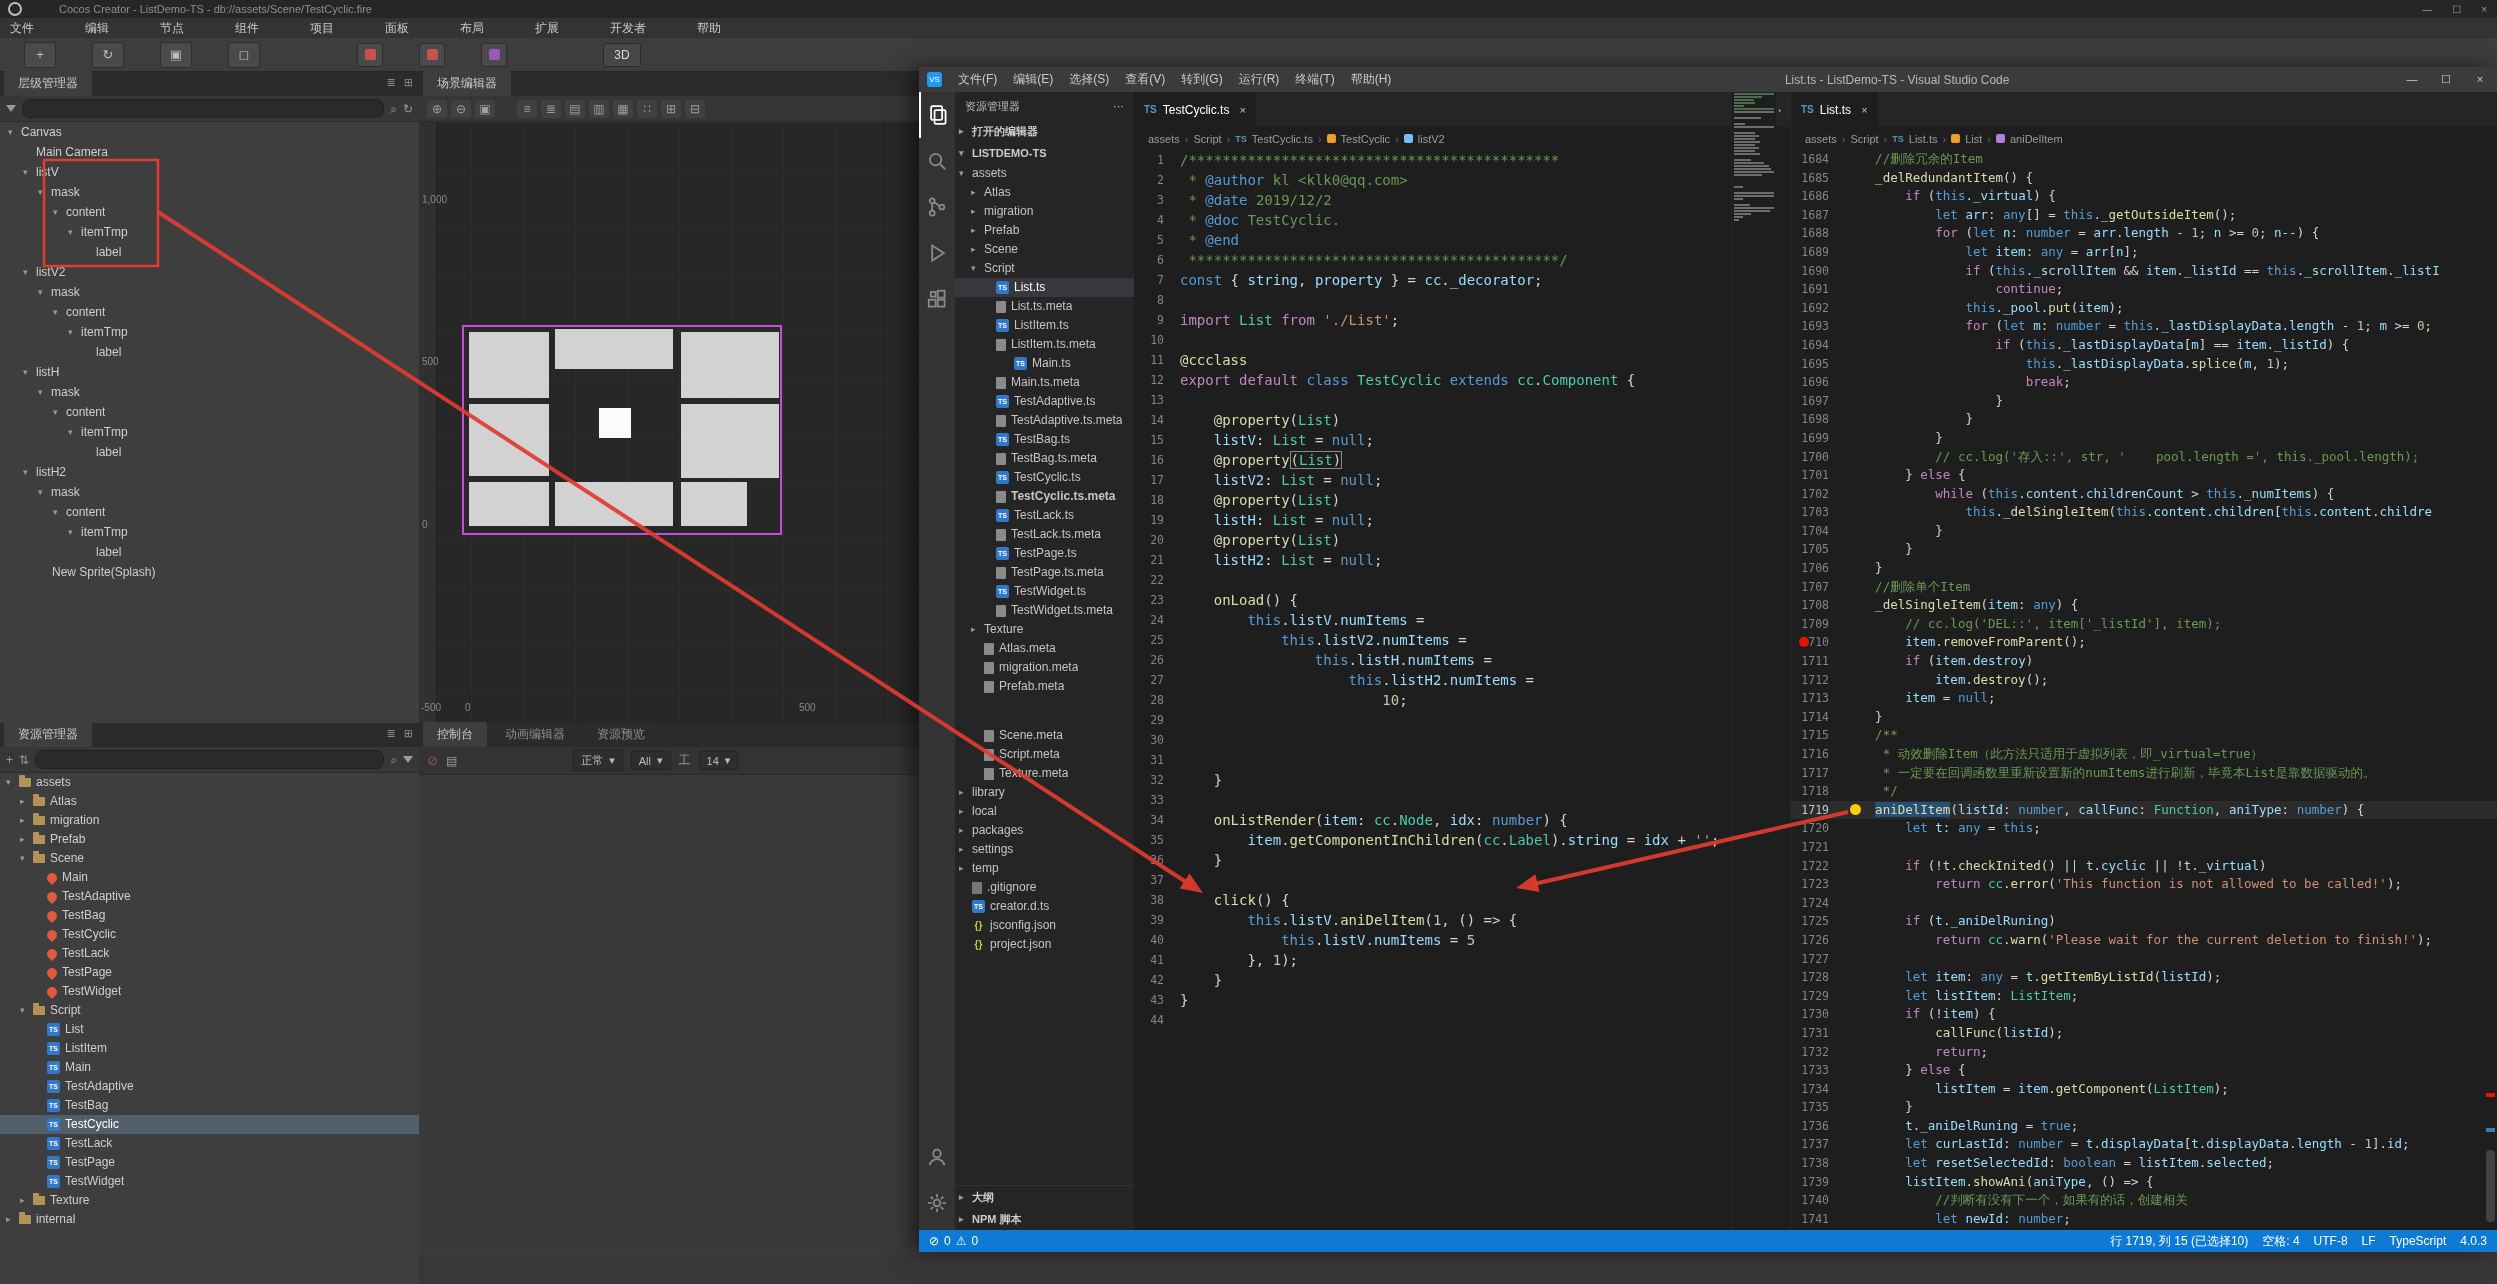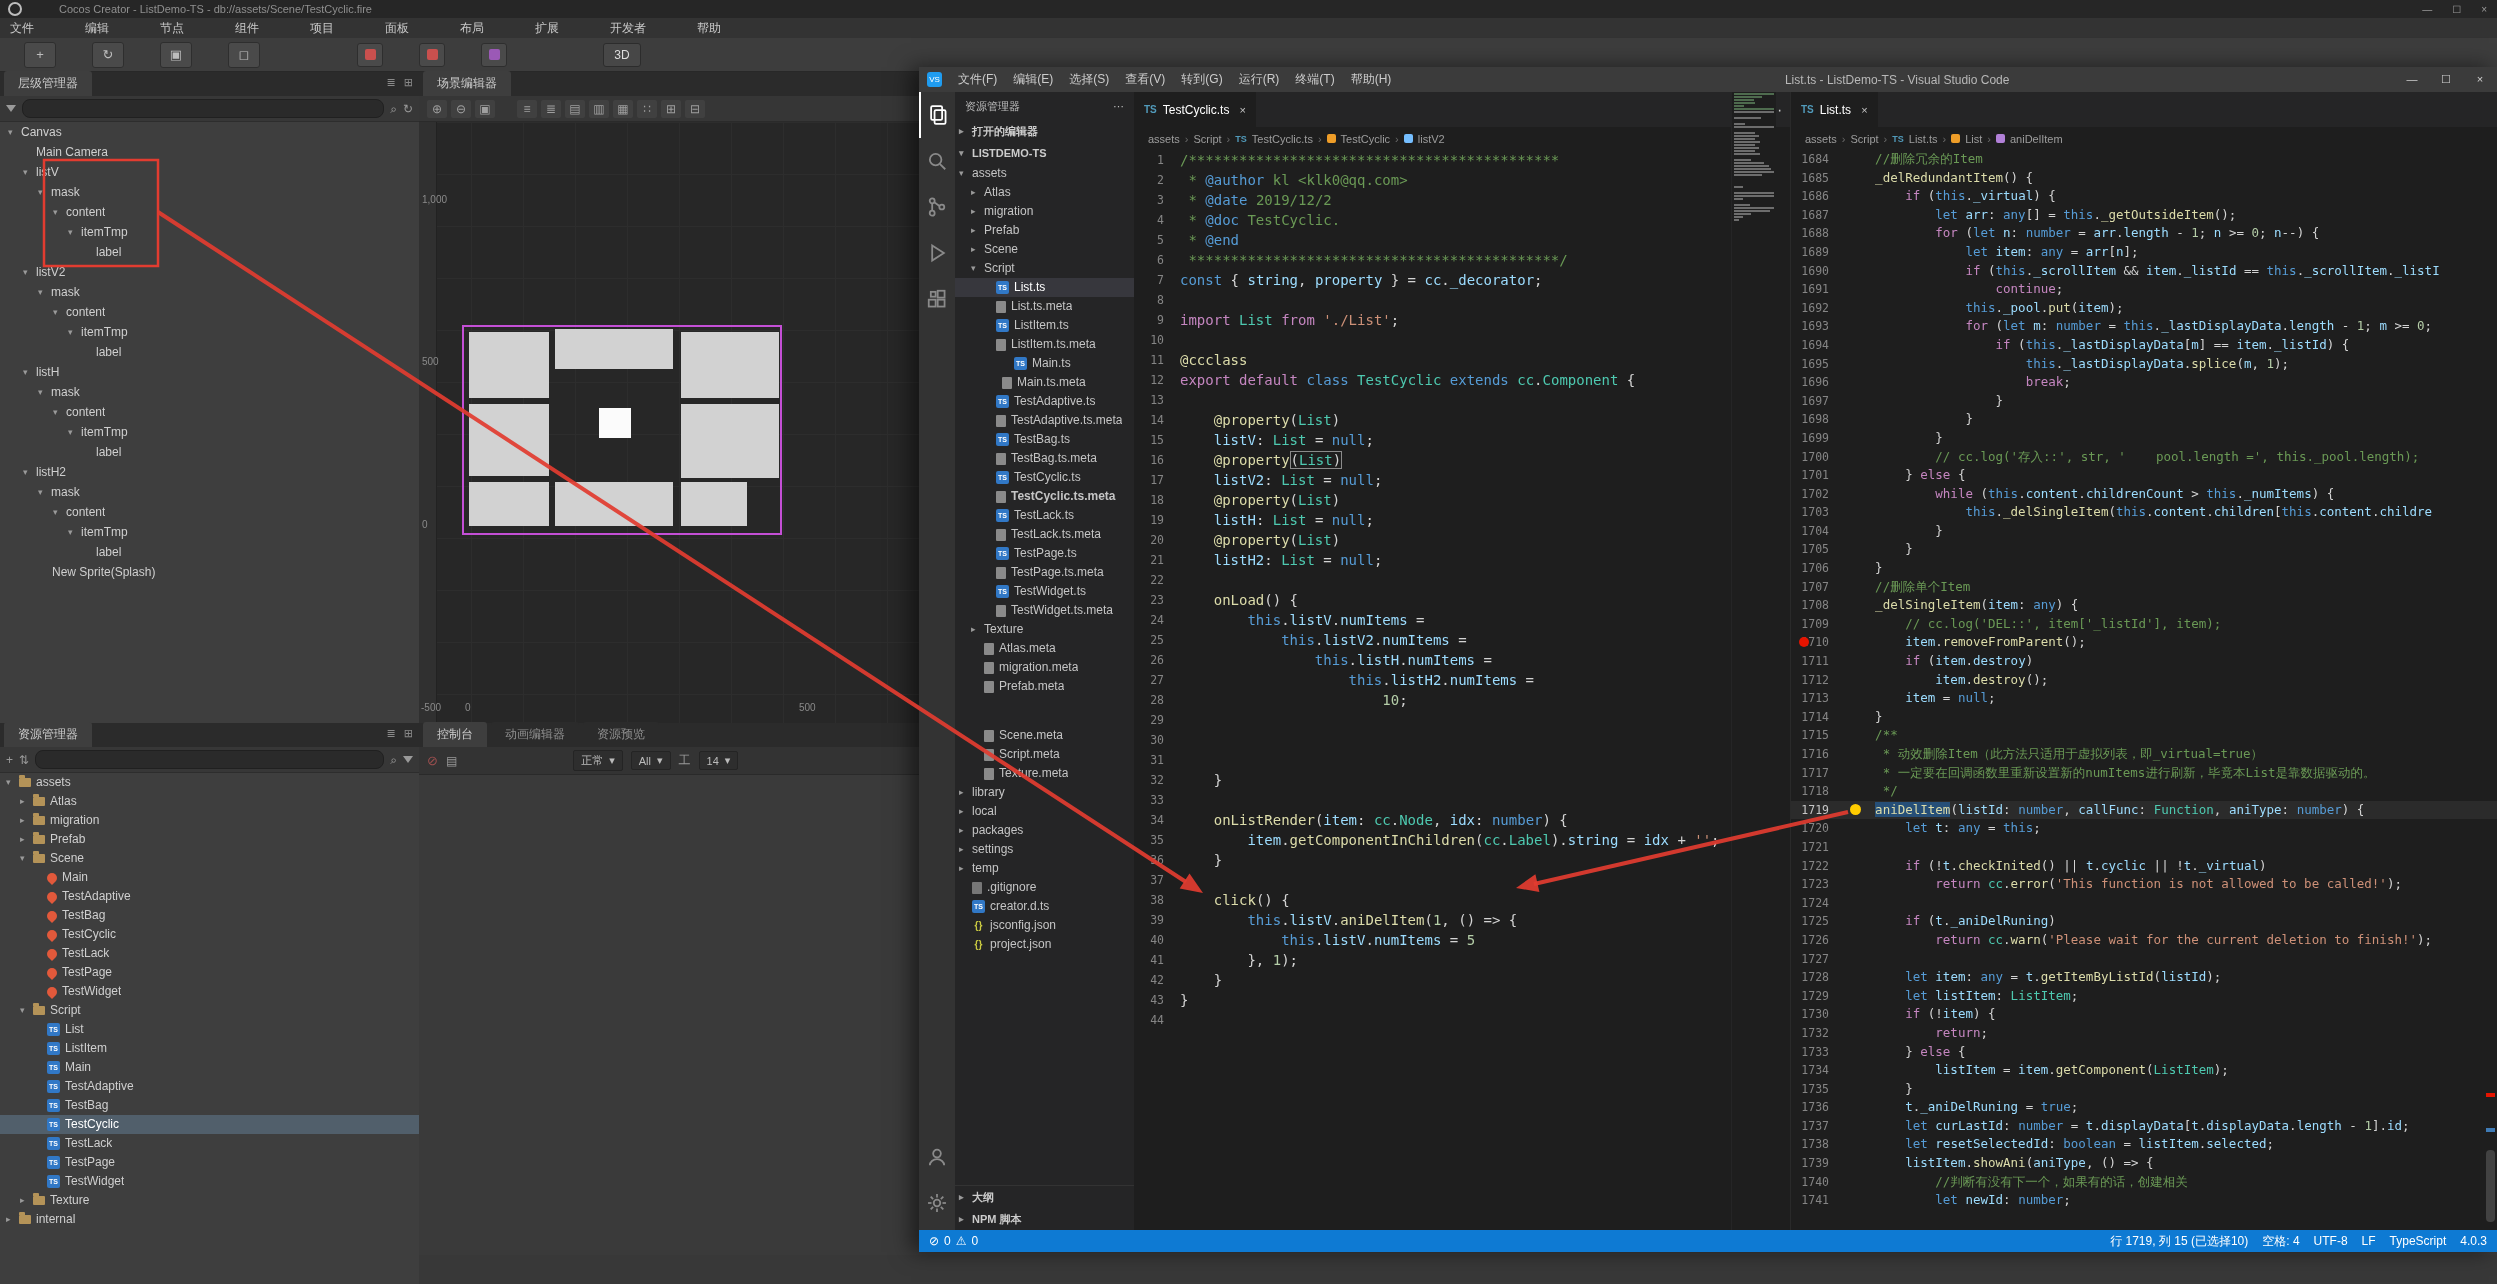--- a/index.html
+++ b/index.html
@@ -603,21 +603,21 @@
           <div class="trow" style="height: 19px; line-height: 19px; padding-left: 28px;">
             <span class="tarrow"></span>
             <span class="fic fic-meta"></span>
             <span class="tlabel">ListItem.ts.meta</span>
           </div>
           <div class="trow" style="height: 19px; line-height: 19px; padding-left: 46px;">
             <span class="tarrow"></span>
             <span class="fic fic-ts">TS</span>
             <span class="tlabel">Main.ts</span>
           </div>
-          <div class="trow" style="height: 19px; line-height: 19px; padding-left: 28px; margin-left: 6px;">
+          <div class="trow" style="height: 19px; line-height: 19px; padding-left: 28px;">
             <span class="tarrow"></span>
             <span class="fic fic-meta"></span>
             <span class="tlabel">Main.ts.meta</span>
           </div>
           <div class="trow" style="height: 19px; line-height: 19px; padding-left: 28px;">
             <span class="tarrow"></span>
             <span class="fic fic-ts">TS</span>
             <span class="tlabel">TestAdaptive.ts</span>
           </div>
           <div class="trow" style="height: 19px; line-height: 19px; padding-left: 28px;">
@@ -1218,20 +1218,24 @@
           </div>
           <div class="cl">
             <span class="ln">1729</span>
             <span class="lx"><span class="tk-d">        </span><span class="tk-k">let</span><span class="tk-d"> </span><span class="tk-v">listItem</span><span class="tk-d">: </span><span class="tk-t">ListItem</span><span class="tk-d">;</span></span>
           </div>
           <div class="cl">
             <span class="ln">1730</span>
             <span class="lx"><span class="tk-d">        </span><span class="tk-kc">if</span><span class="tk-d"> (!</span><span class="tk-v">item</span><span class="tk-d">) {</span></span>
           </div>
           <div class="cl">
+            <span class="ln">1731</span>
+            <span class="lx"><span class="tk-d">            </span><span class="tk-f">callFunc</span><span class="tk-d">(</span><span class="tk-v">listId</span><span class="tk-d">);</span></span>
+          </div>
+          <div class="cl">
             <span class="ln">1732</span>
             <span class="lx"><span class="tk-d">            </span><span class="tk-kc">return</span><span class="tk-d">;</span></span>
           </div>
           <div class="cl">
             <span class="ln">1733</span>
             <span class="lx"><span class="tk-d">        } </span><span class="tk-kc">else</span><span class="tk-d"> {</span></span>
           </div>
           <div class="cl">
             <span class="ln">1734</span>
             <span class="lx"><span class="tk-d">            </span><span class="tk-v">listItem</span><span class="tk-d"> = </span><span class="tk-v">item</span><span class="tk-d">.</span><span class="tk-f">getComponent</span><span class="tk-d">(</span><span class="tk-t">ListItem</span><span class="tk-d">);</span></span>

